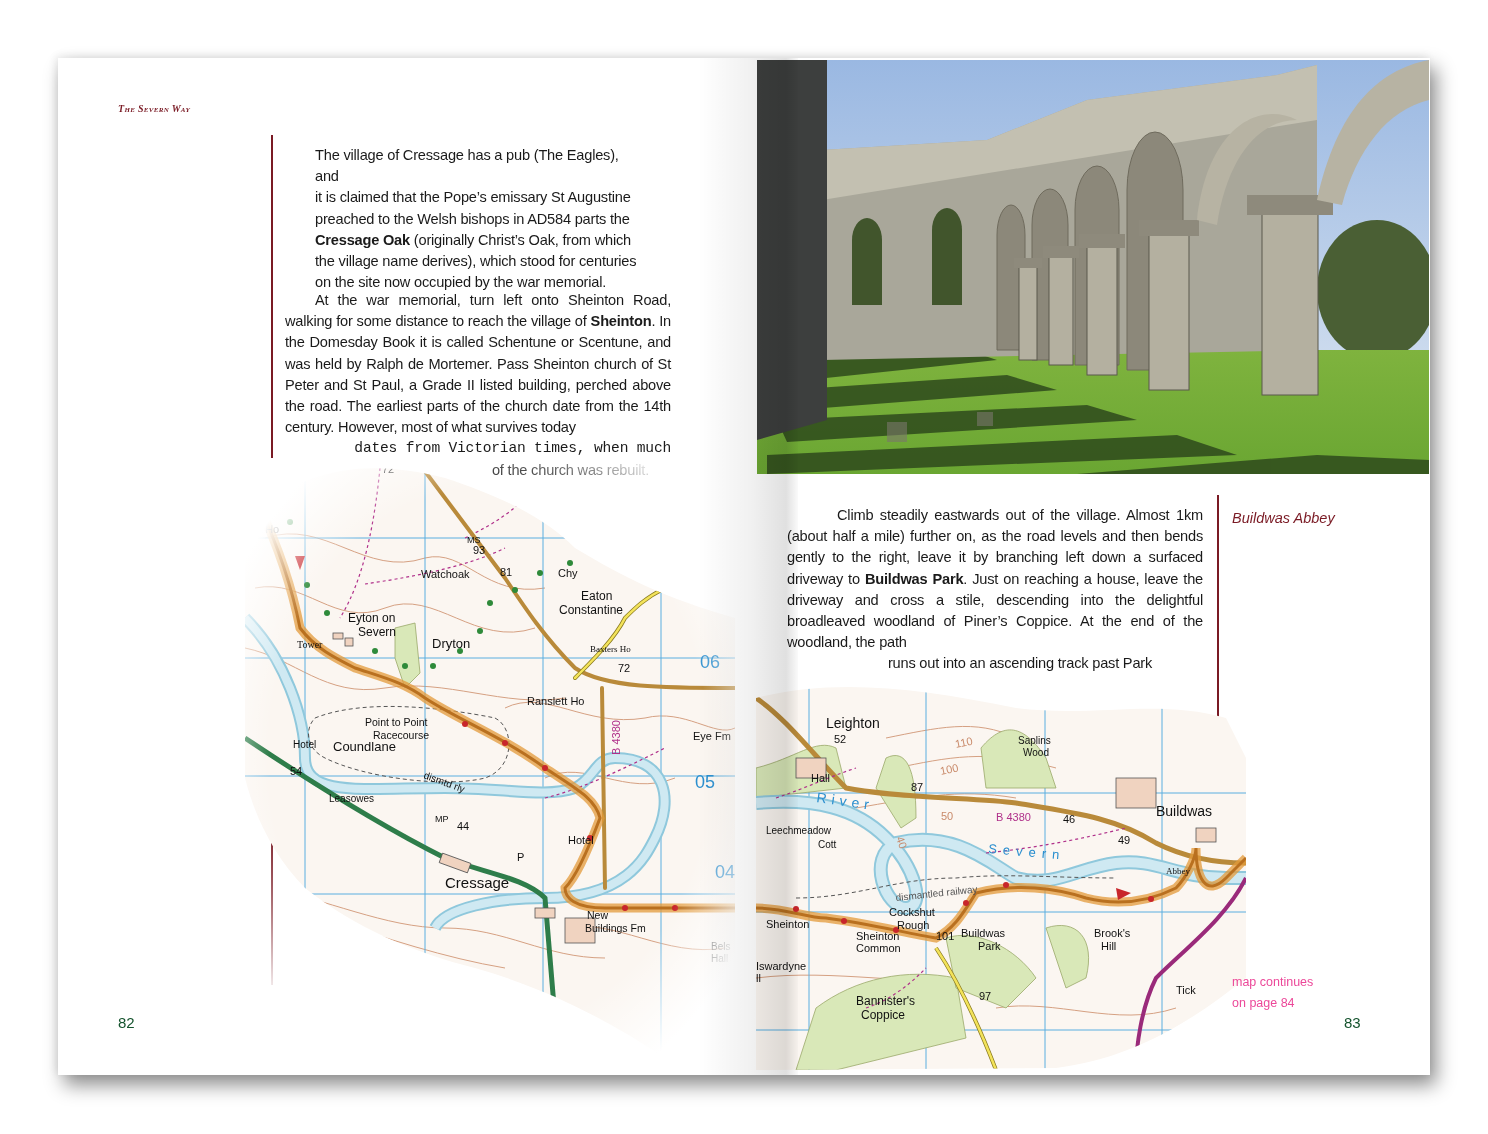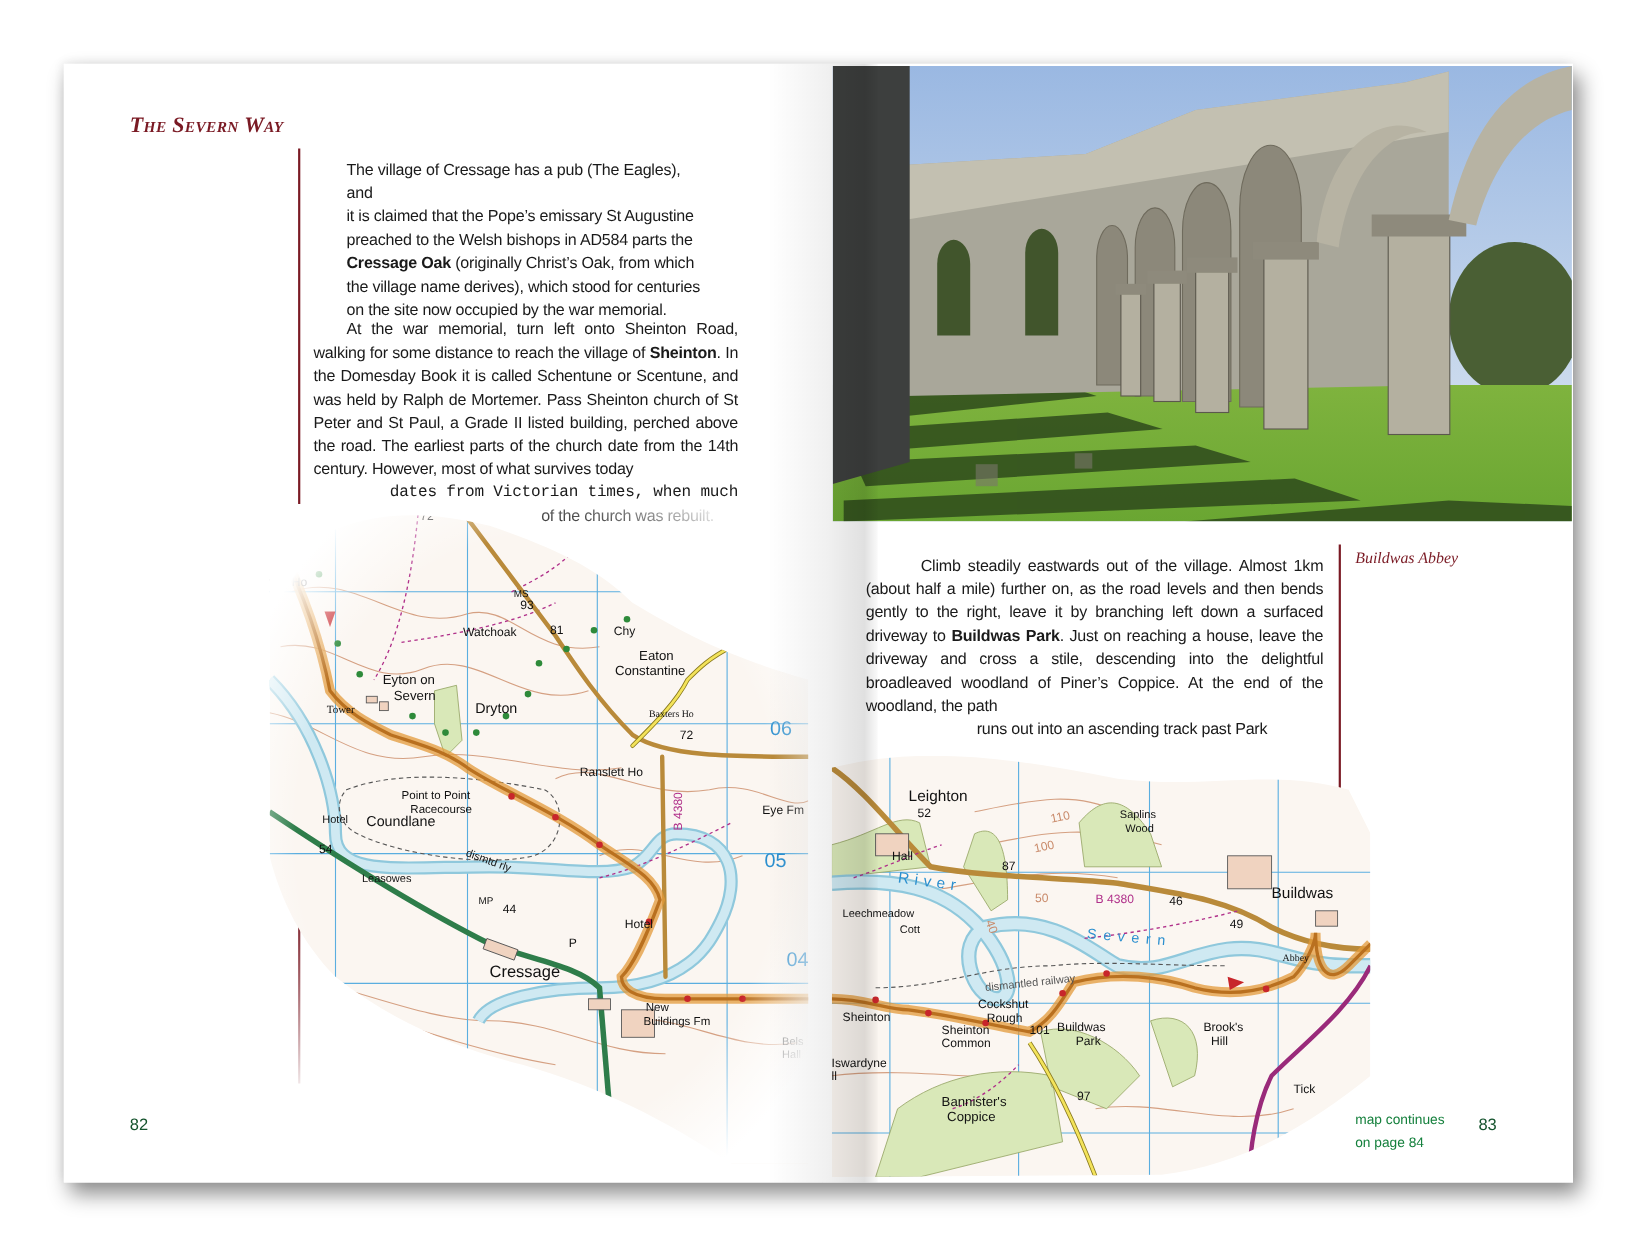--- a/index.html
+++ b/index.html
@@ -17,42 +17,42 @@
     .page-left { left: 0; width: 690px; }
     .page-right { left: 690px; width: 682px; }
     .gutter-shadow {
       position: absolute; top: 0; left: 640px; width: 100px; height: 1017px;
       background: linear-gradient(90deg, rgba(0,0,0,0) 0%, rgba(0,0,0,0.06) 55%, rgba(0,0,0,0.12) 88%, rgba(0,0,0,0.02) 100%);
       pointer-events: none; z-index: 5;
     }
     .running-head {
       position: absolute; left: 60px; top: 45px;
       color: #7a1a24; font-family: "Liberation Serif", serif; font-style: italic; font-weight: bold;
-      font-size: 20px; font-variant: small-caps; letter-spacing: 0.3px;
+      font-size: 10px; font-variant: small-caps; letter-spacing: 0.3px;
     }
     .rule-left { position: absolute; left: 213px; top: 77px; width: 1.5px; height: 850px; background: #7a1a24; }
     .rule-right { position: absolute; left: 469px; top: 437px; width: 1.5px; height: 250px; background: #7a1a24; }
     .body-text {
       position: absolute; font-family: "Liberation Sans", sans-serif; font-size: 14.6px; line-height: 21.2px;
       color: #1a1a1a; text-align: justify; letter-spacing: -0.2px;
     }
     .body-text p { margin: 3px; }
     .body-text b { font-weight: bold; }
     .p1 { left: 254px; top: 84px; width: 332px; text-align: left; }
     .p2 { left: 224px; top: 229px; width: 392px; text-indent: 30px; }
     .p2 .tail1 { display: block; text-align: right; font-family: Liberation Mono, monospace; }
     .p2 .tail2 { display: block; text-align: right; padding-right: 22px; }
     .p3 { left: 36px; top: 444px; width: 422px; text-indent: 50px; }
     .p3 .tail { display: block; text-align: center; }
     .caption {
-      position: absolute; left: 484px; top: 442px; color: #7a1a24;
-      font-family: Liberation Serif, serif; font-style: italic; font-size: 14.5px;
+      position: absolute; left: 484px; top: 452px; color: #7a1a24;
+      font-family: Liberation Sans, sans-serif; font-style: italic; font-size: 14.5px;
     }
     .map-note {
-      position: absolute; left: 484px; top: 950px; font-size: 12.5px; line-height: 21px; color: #15803d;
+      position: absolute; left: 484px; top: 914px; font-size: 12.5px; line-height: 21px; color: #ec4899;
     }
     .folio { position: absolute; font-size: 15px; color: #14532d; top: 956px; }
     .folio-left { left: 60px; }
     .folio-right { left: 596px; text-align: right; }
     .photo {
       position: absolute; left: 9px; top: 2px; width: 672px; height: 414px; overflow: hidden;
       background: linear-gradient(180deg, #b8ccea 0%, #d6e2f2 60%, #cfd9e4 100%);
     }
     .map { position: absolute; overflow: hidden; text-align: right; }
     .map-left { left: 187px; top: 400px; width: 490px; height: 600px; }

